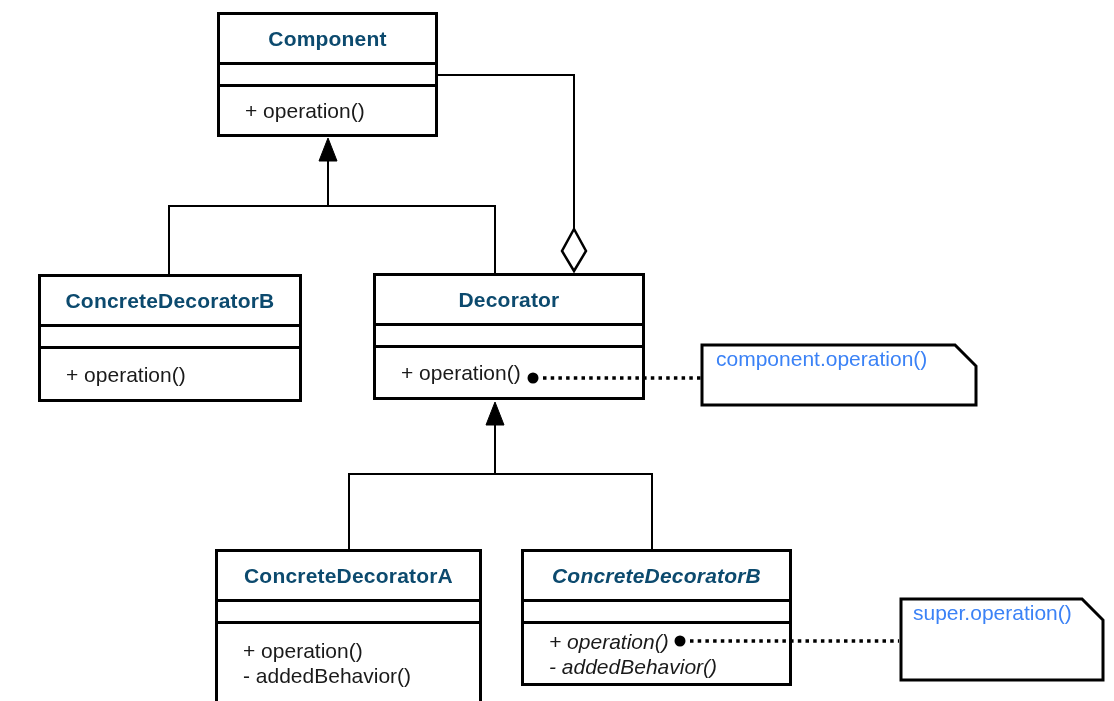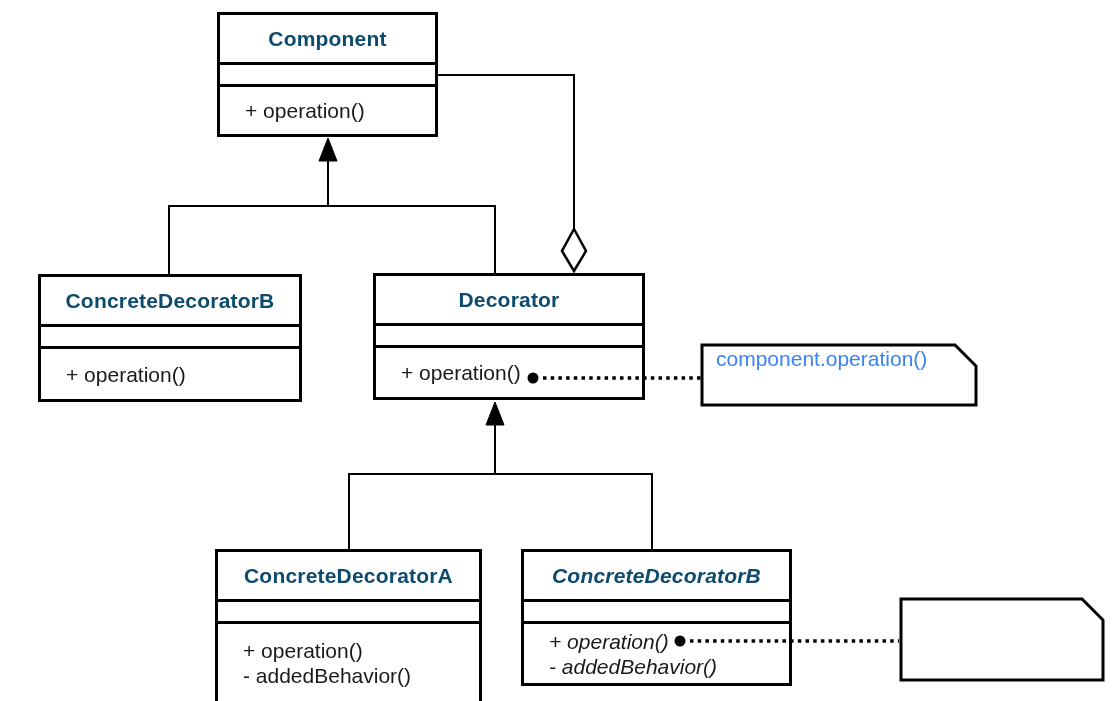--- a/index.html
+++ b/index.html
@@ -141,15 +141,16 @@
 
     <circle cx="680" cy="641" r="5.5" fill="#000"></circle>
     <path d="M690 641 H899" fill="none" stroke="#000" stroke-width="3.5" stroke-dasharray="3.5 4.2" stroke-linecap="butt"></path>
     <path d="M901 599 L1082 599 L1103 620 L1103 680 L901 680 Z" fill="#fff" stroke="#000" stroke-width="3"></path>
   </svg>
 
   <div class="note-text" id="note-1-text">
     <div>component.operation()</div>
   </div>
   <div class="note-text" id="note-2-text">
+    <div>super.operation()</div>
   </div>
 
 </div>
 
 </body></html>

